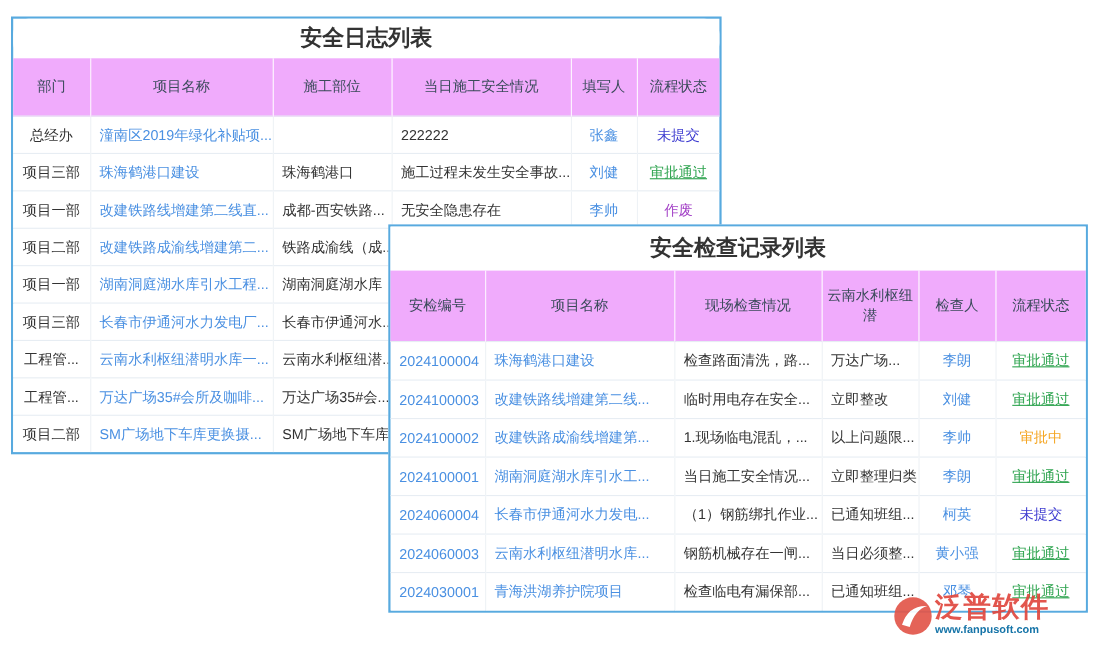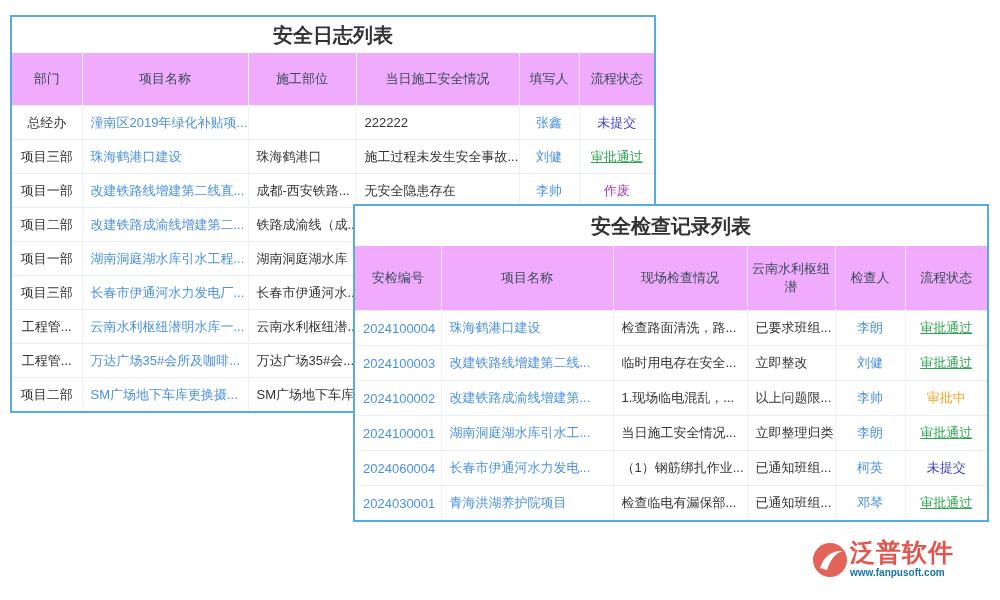--- a/index.html
+++ b/index.html
@@ -152,21 +152,21 @@
         <th style="white-space:normal;">云南水利枢纽潜</th>
         <th>检查人</th>
         <th>流程状态</th>
       </tr>
     </thead>
     <tbody>
       <tr>
         <td class="c lnk">2024100004</td>
         <td class="l lnk">珠海鹤港口建设</td>
         <td class="l">检查路面清洗，路...</td>
-        <td class="l">已要求班组...</td>
+        <td class="l">万达广场...</td>
         <td class="c lnk">李朗</td>
         <td class="c" style="color: rgb(46, 164, 79); text-decoration: underline;">审批通过</td>
       </tr>
       <tr>
         <td class="c lnk">2024100003</td>
         <td class="l lnk">改建铁路线增建第二线...</td>
         <td class="l">临时用电存在安全...</td>
         <td class="l">立即整改</td>
         <td class="c lnk">刘健</td>
         <td class="c" style="color: rgb(46, 164, 79); text-decoration: underline;">审批通过</td>
@@ -187,20 +187,28 @@
         <td class="c lnk">李朗</td>
         <td class="c" style="color: rgb(46, 164, 79); text-decoration: underline;">审批通过</td>
       </tr>
       <tr>
         <td class="c lnk">2024060004</td>
         <td class="l lnk">长春市伊通河水力发电...</td>
         <td class="l">（1）钢筋绑扎作业...</td>
         <td class="l">已通知班组...</td>
         <td class="c lnk">柯英</td>
         <td class="c" style="color: rgb(61, 59, 208);">未提交</td>
+      </tr>
+      <tr>
+        <td class="c lnk">2024060003</td>
+        <td class="l lnk">云南水利枢纽潜明水库...</td>
+        <td class="l">钢筋机械存在一闸...</td>
+        <td class="l">当日必须整...</td>
+        <td class="c lnk">黄小强</td>
+        <td class="c" style="color: rgb(46, 164, 79); text-decoration: underline;">审批通过</td>
       </tr>
       <tr>
         <td class="c lnk">2024030001</td>
         <td class="l lnk">青海洪湖养护院项目</td>
         <td class="l">检查临电有漏保部...</td>
         <td class="l">已通知班组...</td>
         <td class="c lnk">邓琴</td>
         <td class="c" style="color: rgb(46, 164, 79); text-decoration: underline;">审批通过</td>
       </tr>
     </tbody>

